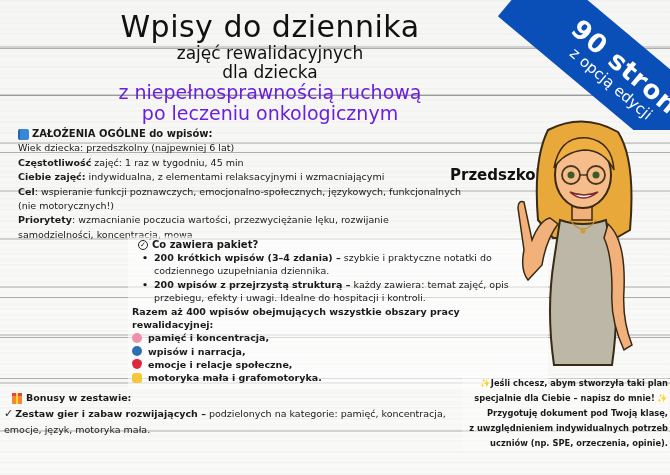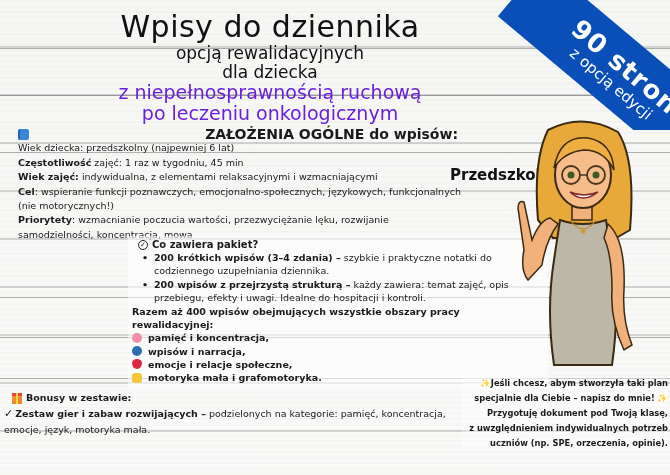--- a/index.html
+++ b/index.html
@@ -28,21 +28,21 @@
       background: #0a4fb8; transform: rotate(40deg); transform-origin: center;
       display: flex; flex-direction: column; align-items: center; justify-content: center;
       color: #fff; text-align: center;
     }
     .ribbon-big { font-size: 26px; font-weight: bold; line-height: 28px; letter-spacing: 1px; }
     .ribbon-small { font-size: 15px; line-height: 17px; }
 
     
     .info { position: absolute; left: 18px; top: 127px; width: 440px; font-size: 9.5px; line-height: 14.4px; }
     .info b { font-weight: bold; text-align: center; }
-    .info-head { font-weight: bold; font-size: 14px; display: flex; align-items: center; gap: 3px; justify-content: space-between; }
+    .info-head { font-weight: bold; font-size: 10px; display: flex; align-items: center; gap: 3px; }
     .book-icon { display: inline-block; width: 11px; height: 11px; background: #3a86d8; border-radius: 2px; border-left: 2px solid #2264b0; }
 
     
     .package { position: absolute; left: 128px; top: 236px; width: 420px; font-size: 9.5px; line-height: 13.2px; background: rgba(255,255,255,0.55); padding: 2px 4px 4px 4px; }
     .package-head { font-weight: bold; font-size: 10px; display: flex; align-items: center; gap: 4px; margin-left: 6px; }
     .check-circle { display: inline-block; width: 10px; height: 10px; border: 1.3px solid #222; border-radius: 50%; font-size: 7px; line-height: 8px; text-align: center; }
     .pkg-list { list-style: none; margin-left: 8px; }
     .pkg-list li { position: relative; padding-left: 14px; }
     .pkg-list li::before { content: "•"; position: absolute; left: 2px; top: 0; font-weight: bold; }
     .razem { font-weight: bold; margin-top: 1px; }
@@ -72,41 +72,41 @@
 
 <div class="plank-line" style="top:48px"></div>
 <div class="plank-line" style="top:95px"></div>
 <div class="plank-line" style="top:152px"></div>
 <div class="plank-line" style="top:297px"></div>
 <div class="plank-line" style="top:337px"></div>
 <div class="plank-line" style="top:378px"></div>
 
 <div class="title-block">
   <div class="title-main">Wpisy do dziennika</div>
-  <div class="title-sub">opcją rewalidacyjnych</div>
+  <div class="title-sub">zajęć rewalidacyjnych</div>
   <div class="title-sub">dla dziecka</div>
   <div class="title-purple">z niepełnosprawnością ruchową</div>
   <div class="title-purple">po leczeniu onkologicznym</div>
 </div>
 
 <div class="ribbon-wrap">
   <div class="ribbon">
     <div class="ribbon-big">90 stron</div>
     <div class="ribbon-small">z opcją edycji</div>
   </div>
 </div>
 
 <div class="info">
   <div class="info-head">
     <span class="book-icon"></span>
     <span>ZAŁOŻENIA OGÓLNE do wpisów:</span>
   </div>
   <div><span>Wiek dziecka: przedszkolny (najpewniej 6 lat)</span></div>
   <div><b>Częstotliwość</b><span> zajęć: 1 raz w tygodniu, 45 min</span></div>
-  <div><b>Wiek zajęć:</b><span> indywidualna, z elementami relaksacyjnymi i wzmacniającymi</span></div>
+  <div><b>Ciebie zajęć:</b><span> indywidualna, z elementami relaksacyjnymi i wzmacniającymi</span></div>
   <div style="width:445px"><b>Cel</b><span>: wspieranie funkcji poznawczych, emocjonalno-społecznych, językowych, funkcjonalnych (nie motorycznych!)</span></div>
   <div style="width:445px"><b>Priorytety</b><span>: wzmacnianie poczucia wartości, przezwyciężanie lęku, rozwijanie samodzielności, koncentracja, mowa</span></div>
 </div>
 
 <div class="package">
   <div class="package-head">
     <span class="check-circle">✓</span>
     <span>Co zawiera pakiet?</span>
   </div>
   <ul class="pkg-list">

